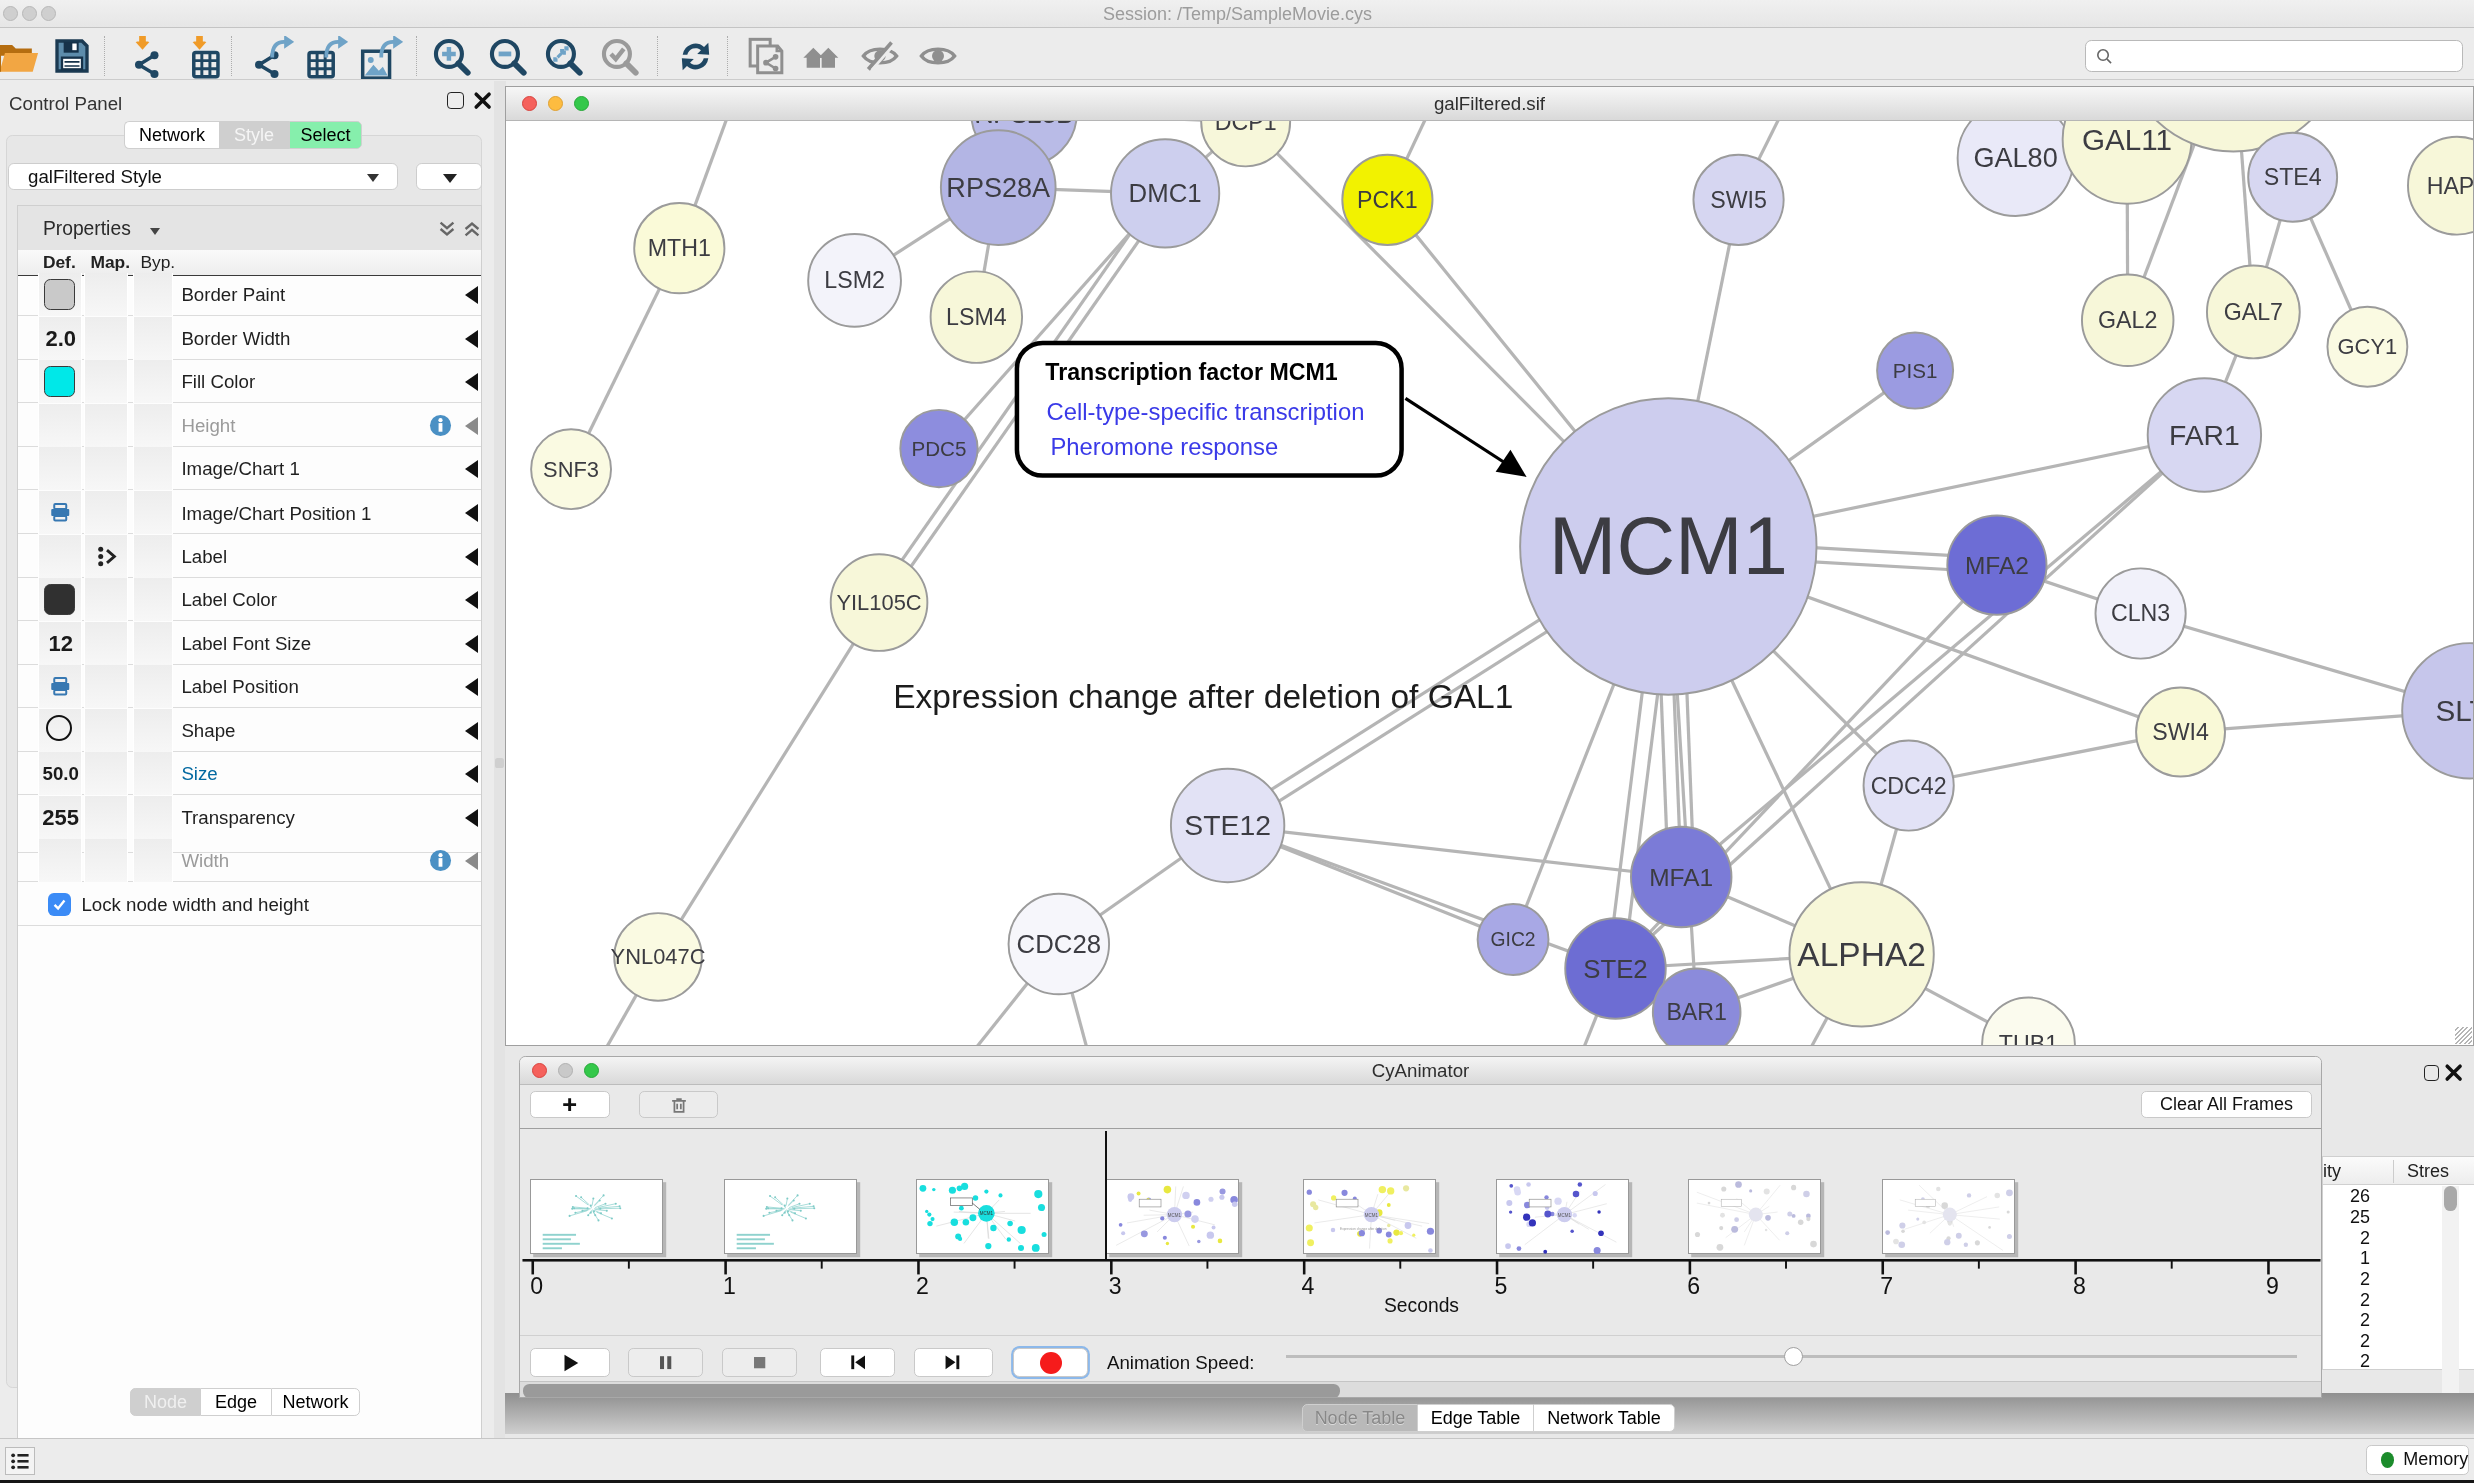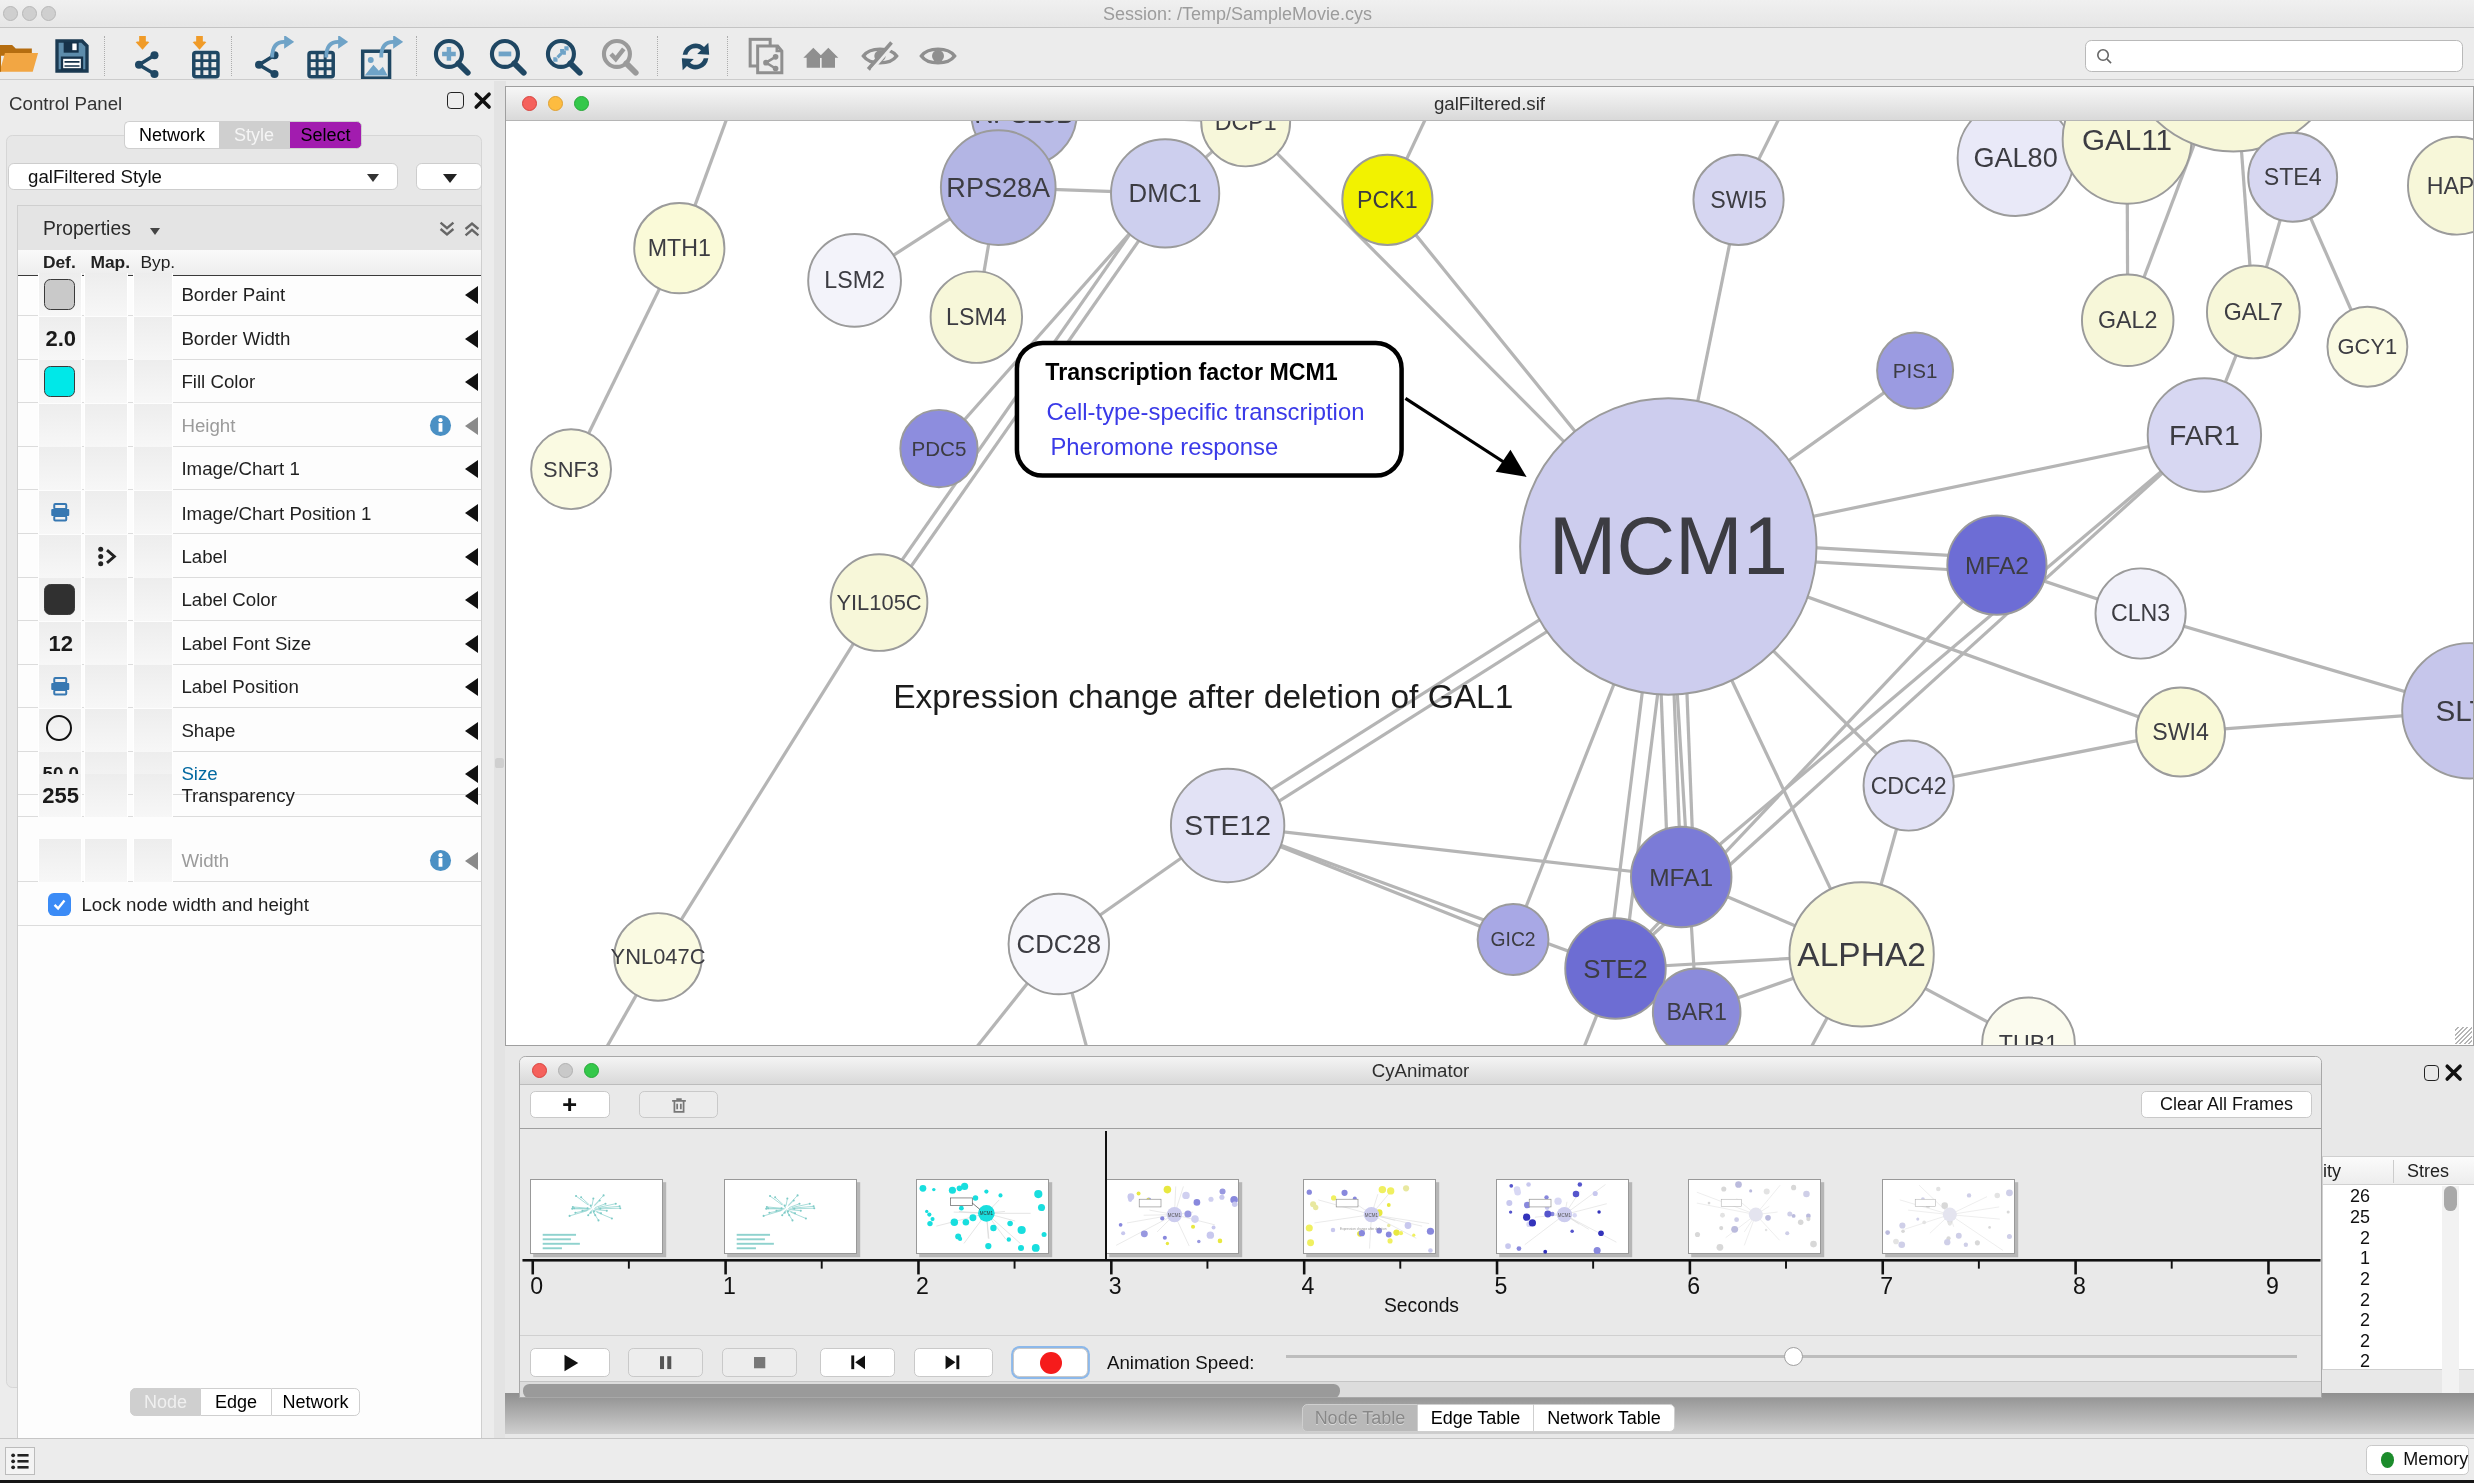--- a/index.html
+++ b/index.html
@@ -162,21 +162,21 @@
   <div style="position:absolute;left:447px;top:11px;width:17px;height:17px;border:1.9px solid #222;border-radius:3.9px"></div>
   <svg style="position:absolute;left:473px;top:10.3px" width="19.3" height="19.3" viewBox="0 0 24 24">
       <path d="M4 4 L20 20 M20 4 L4 20" stroke="#111" stroke-width="4.4" stroke-linecap="round"></path>
     </svg>
 
   <div style="position:absolute;left:6.4px;top:54px;width:476px;height:1253px;background:#e7e7e7;border:1.3px solid #d6d6d6;border-radius:6.4px"></div>
 
   <div style="position:absolute;left:124px;top:40px;display:flex">
     <div class="tab3" style="width:95px;background:#fff;border-radius:5.2px 0 0 5.2px;border-right:none">Network</div>
     <div class="tab3" style="width:70px;background:#cfcfcf;color:#f5f5f5;border-left:none;border-right:none">Style</div>
-    <div class="tab3" style="width:73px;background:#a21caf;border-radius:0 5.2px 5.2px 0">Select</div>
+    <div class="tab3" style="width:73px;background:#86efac;border-radius:0 5.2px 5.2px 0">Select</div>
   </div>
 
   <div style="position:absolute;left:7.7px;top:82px;width:390px;height:27px;background:#fff;border:1.3px solid #cdcdcd;border-radius:5.8px;display:flex;align-items:center">
      <span style="margin-left:19.3px;font-size:18.7px;color:#111">galFiltered Style</span>
      <div style="position:absolute;right:18px;top:10.3px;width:0;height:0;border-left:6.4px solid transparent;border-right:6.4px solid transparent;border-top:8.4px solid #333"></div>
   </div>
   <div style="position:absolute;left:416px;top:82px;width:66px;height:27px;background:#fff;border:1.3px solid #cdcdcd;border-radius:5.8px">
      <div style="position:absolute;left:26px;top:10.3px;width:0;height:0;border-left:7px solid transparent;border-right:7px solid transparent;border-top:9px solid #222"></div>
   </div>
 
@@ -312,21 +312,21 @@
         </div>
         <div style="position:absolute;left:0;top:751px;width:463px;height:43px;border-bottom:1.3px solid #dcdcdc">
           <div class="cell" style="left:19.3px;width:44px">
             <div style="position:absolute;left:0;top:0;width:44px;height:43px;display:flex;align-items:center;justify-content:center;font-weight:bold;font-size:18.7px;color:#1a1a1a">50.0</div>
           </div>
           <div class="cell" style="left:66px;width:44px"></div>
           <div class="cell" style="left:115px;width:40px"></div>
           <div style="position:absolute;left:163px;top:0;height:43px;display:flex;align-items:center;font-size:18.7px;color:#0369a1">Size</div>
           <div style="position:absolute;left:447px;top:13px;width:0;height:0;border-top:9px solid transparent;border-bottom:9px solid transparent;border-right:13px solid #111"></div>
         </div>
-        <div style="position:absolute;left:0;top:773px;width:463px;height:43px;border-bottom:1.3px solid #dcdcdc">
+        <div style="position:absolute;left:0;top:795px;width:463px;height:57px;border-bottom:1.3px solid #dcdcdc">
           <div class="cell" style="left:19.3px;width:44px">
             <div style="position:absolute;left:0;top:0;width:44px;height:43px;display:flex;align-items:center;justify-content:center;font-weight:bold;font-size:22px;color:#1a1a1a">255</div>
           </div>
           <div class="cell" style="left:66px;width:44px"></div>
           <div class="cell" style="left:115px;width:40px"></div>
           <div style="position:absolute;left:163px;top:0;height:43px;display:flex;align-items:center;font-size:18.7px;color:#1f1f1f">Transparency</div>
           <div style="position:absolute;left:447px;top:13px;width:0;height:0;border-top:9px solid transparent;border-bottom:9px solid transparent;border-right:13px solid #111"></div>
         </div>
         <div style="position:absolute;left:0;top:882px;width:463px;height:43px;border-bottom:1.3px solid #dcdcdc">
 <div style="position:absolute;left:30px;top:9.7px;width:23px;height:23px;border-radius:5.8px;background:#3b8bf6;display:flex;align-items:center;justify-content:center">

